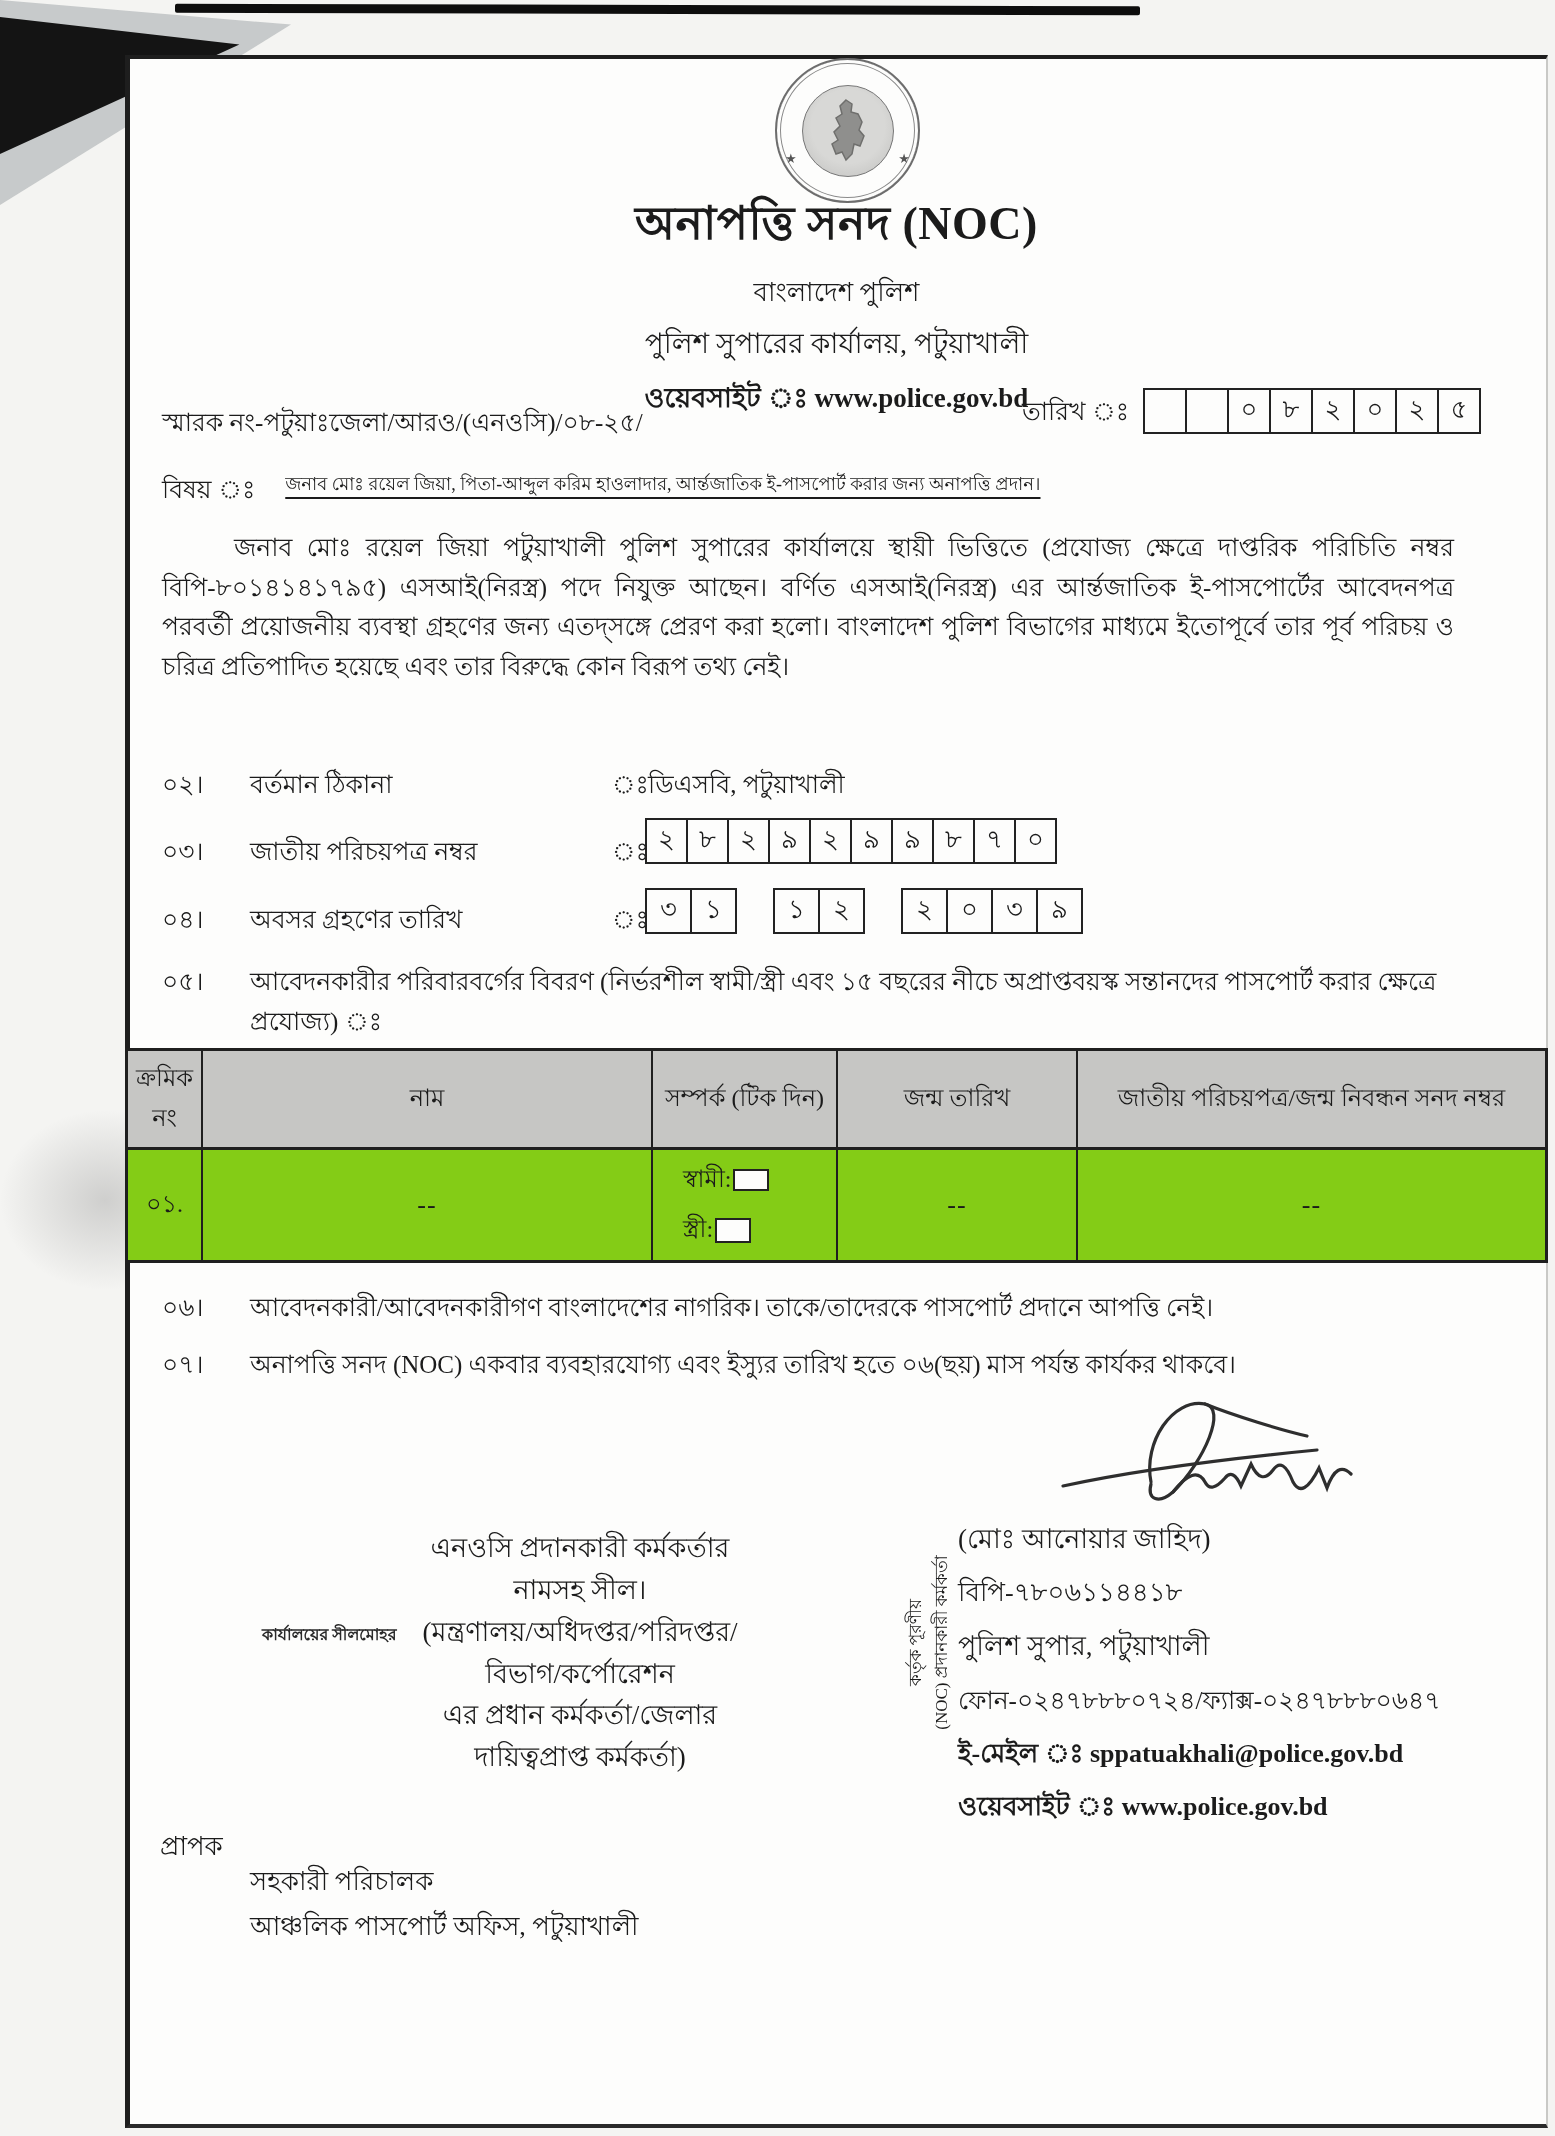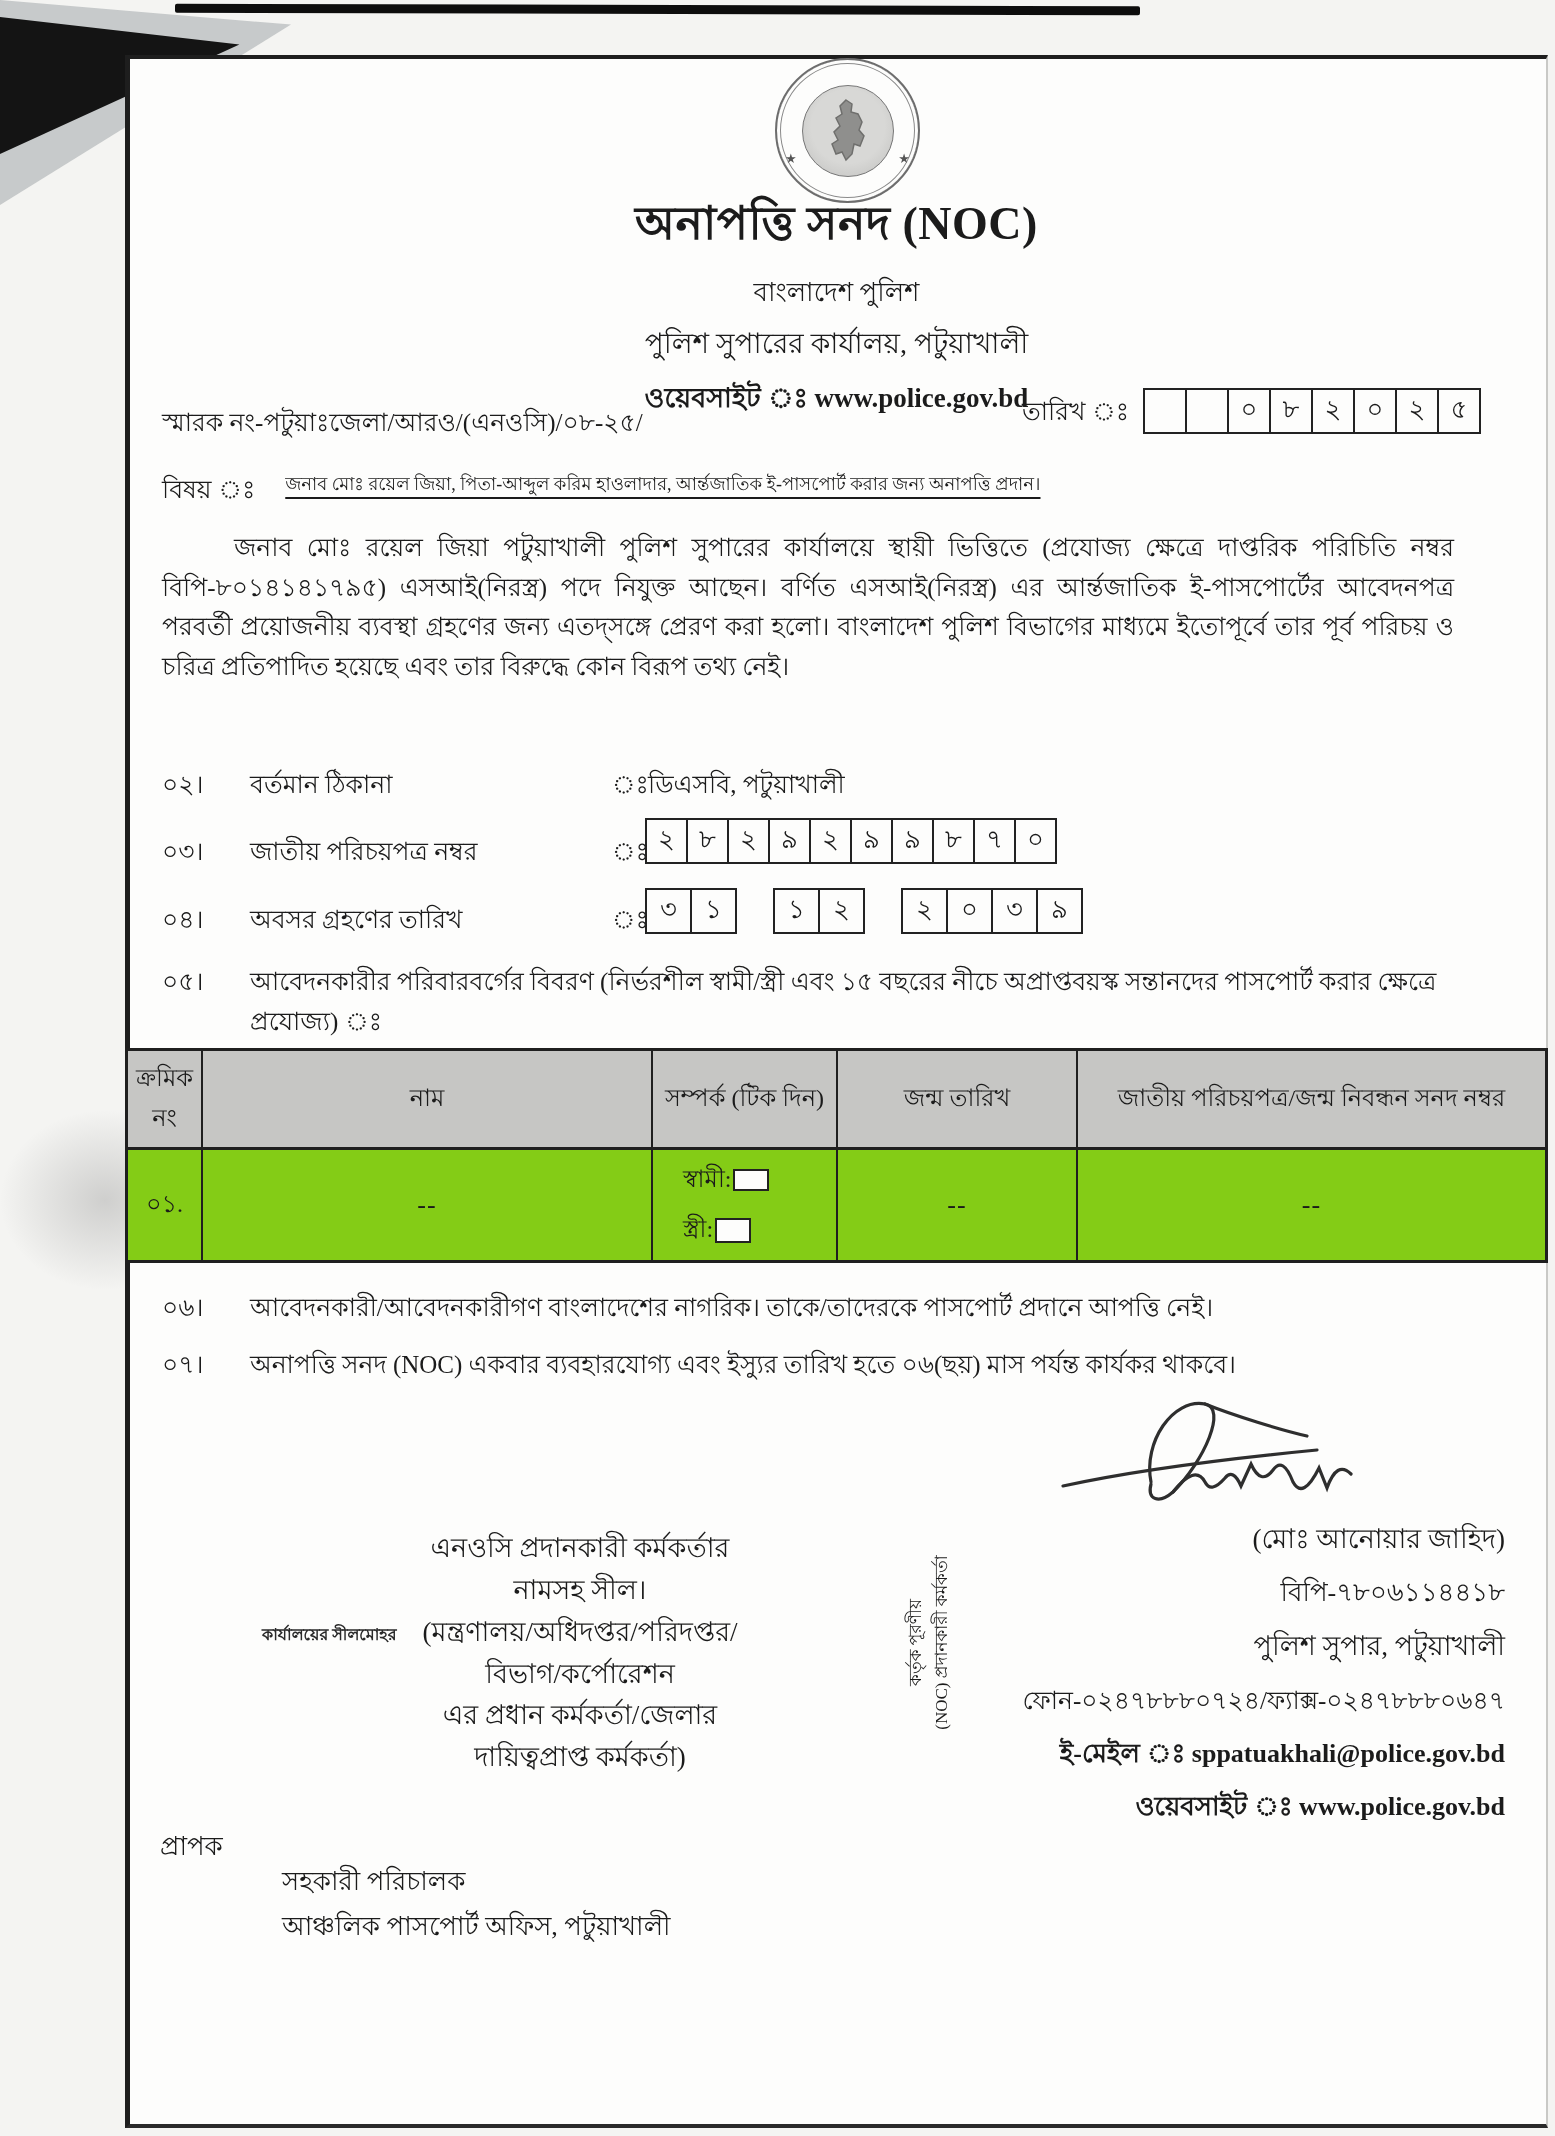--- a/index.html
+++ b/index.html
@@ -125,21 +125,21 @@
   .rel-cell { flex-direction:column; align-items:flex-start; justify-content:center; gap:10px; padding-left:14px; }
   .rel-line { display:flex; align-items:center; gap:2px; font-size:24px;margin-left:16px; }
   .checkbox { width:36px; height:25px; border:2px solid #222; background:#fdfdfc; }
   .dash { font-size:26px; letter-spacing:1px; }
 
   .item06 { top:1288px; } .item07 { top:1345px; }
   .item-text-wide { position:absolute; left:250px; width:1230px; font-size:25px; }
 
   
   .sig-svg { position:absolute; left:1055px; top:1390px; }
-  .sig-block { position:absolute; left:1005px; top:1518px; width:500px; text-align:right; }
+  .sig-block { position:absolute; left:958px; top:1518px; width:500px; text-align:left; }
   .sig-name { font-size:27px; margin-bottom:9px; }
   .sig-bp   { font-size:26px; margin-bottom:9px; }
   .sig-desg { font-size:27px; margin-bottom:11px; }
   .sig-phone{ font-size:25px; margin-bottom:9px; }
   .sig-mail { font-size:26px; font-weight:bold; margin-bottom:9px; }
   .sig-web  { font-size:26px; font-weight:bold; }
 
   .left-block {
     position:absolute; left:300px; top:1528px; width:560px;
     text-align:center; font-size:27px; line-height:1.55;
@@ -153,21 +153,21 @@
     display:flex; align-items:center; justify-content:center;
   }
   .vn-inner {
     transform:rotate(-90deg); white-space:nowrap;
     display:flex; flex-direction:column-reverse; text-align:center;
     font-size:17px; line-height:1.5;
   }
 
   
   .recipient-label { position:absolute; left:160px; top:1826px; font-size:26px; }
-  .recipient-lines { position:absolute; left:250px; top:1860px; font-size:26px; line-height:1.72;margin-left:32px; }
+  .recipient-lines { position:absolute; left:250px; top:1860px; font-size:26px; line-height:1.72; }
 </style>
 </head>
 <body>
 
 <div class="page">
 
   <div class="corner-shadow"></div>
   <div class="corner-black"></div>
   <div class="top-streak"></div>
   <div class="smudge-a"></div>

